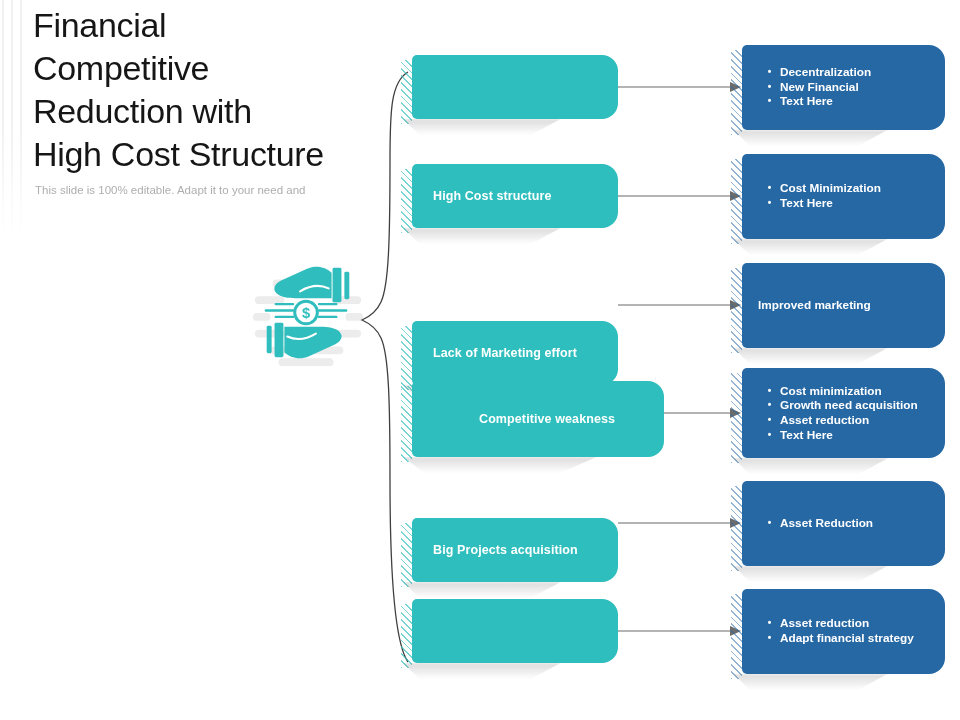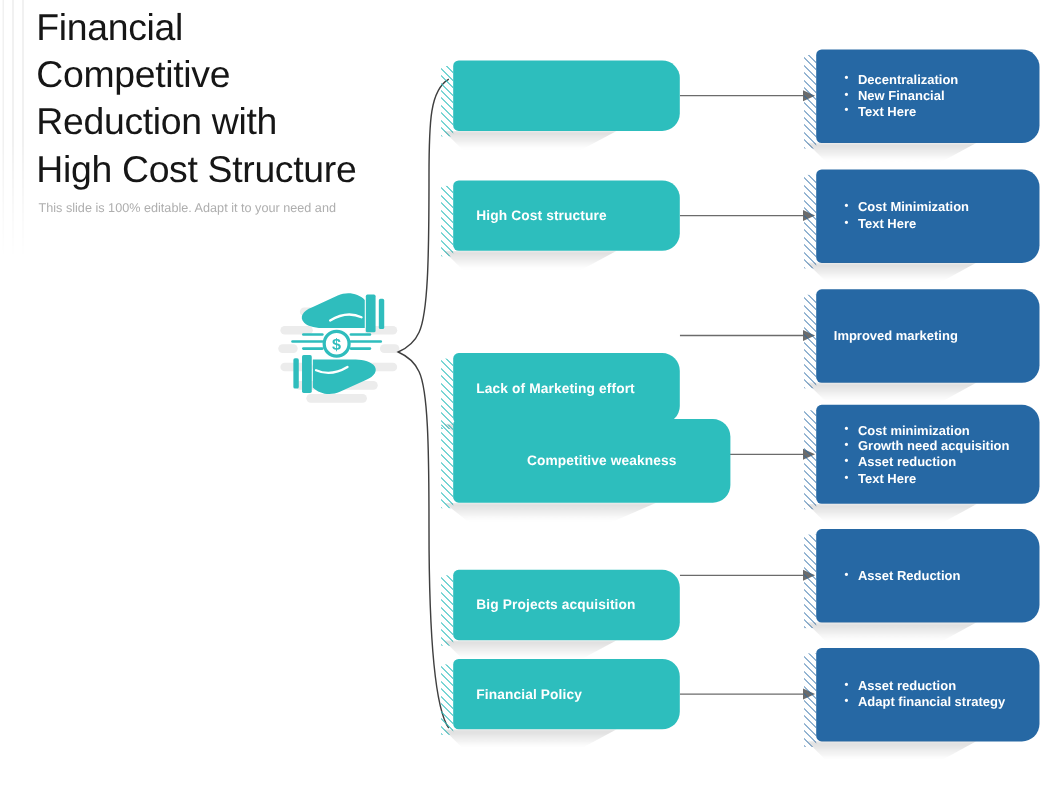--- a/index.html
+++ b/index.html
@@ -245,23 +245,20 @@
               <span>Asset Reduction</span>
             </li>
           </ul>
     </div>
   </div>
 
   <div class="row">
     <div class="cause-box" style="left: 412px; top: 599px; width: 206px; height: 64px;">
       <span class="hatch hatch-teal"></span>
       <span class="wedge"></span>
-      <div class="cause-label">
-            <div>Financial Policy</div>
-          </div>
     </div>
     <svg class="arrow" width="124" height="12" viewBox="0 0 124 12" style="left: 618px; top: 625px;">
       <line x1="0" y1="6" x2="112" y2="6" stroke="#6b6b6b" stroke-width="1.2"></line>
       <polygon points="112,1 123,6 112,11" fill="#6b6b6b"></polygon>
     </svg>
     <div class="effect-box" style="left: 742px; top: 588.5px; width: 203px; height: 85px;">
       <span class="hatch hatch-blue"></span>
       <span class="wedge"></span>
       <ul class="effects">
             <li>

